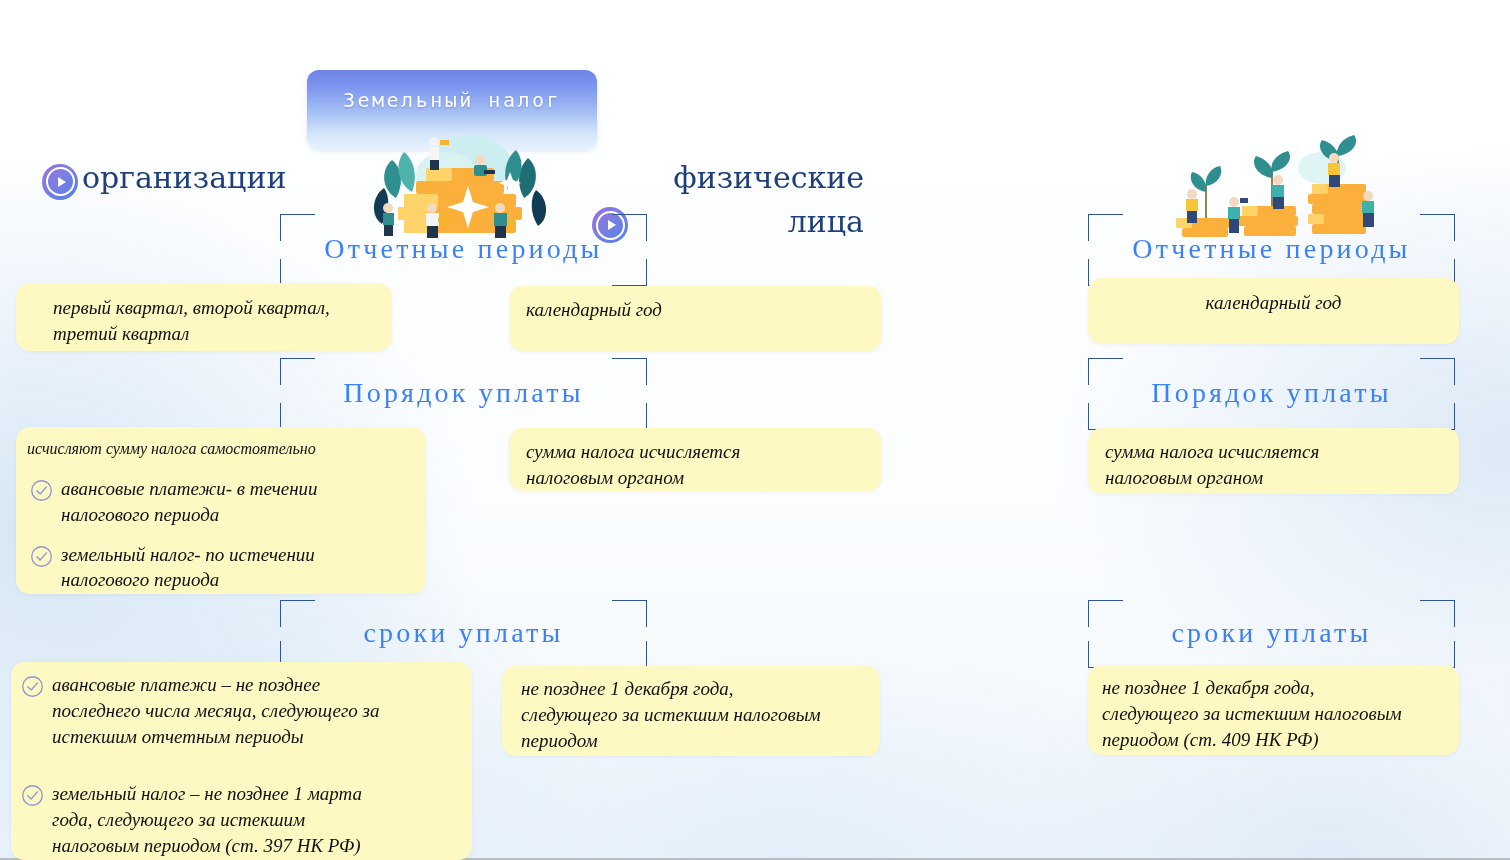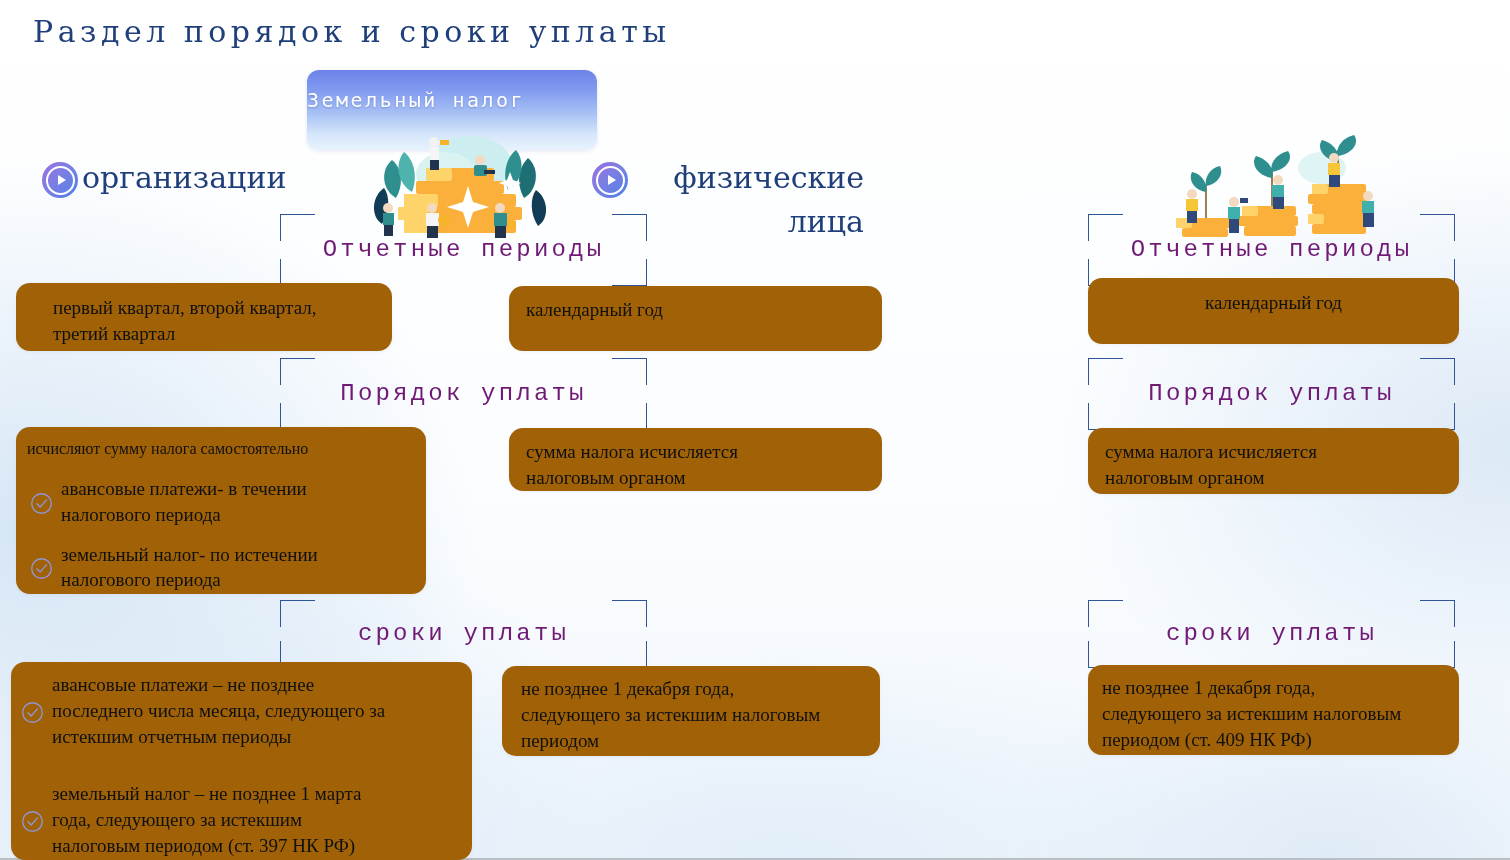--- a/index.html
+++ b/index.html
@@ -63,20 +63,21 @@
     position: absolute;
     border-radius: 12px;
     background: linear-gradient(180deg, #6d83e8 0%, #7e97ef 22%, #a8c2f5 55%, #d5e6fa 80%, #e7f2fd 100%);
     box-shadow: 0 1px 4px rgba(90,110,170,.18);
   }
   .banner .banner-label {
     position: absolute;
     left: 0; right: 0;
     font-family: "DejaVu Sans Mono", "Liberation Mono", monospace;
     color: #ffffff;
+    text-align: center;
     white-space: nowrap;
     text-shadow: 0 1px 2px rgba(60,80,150,.35);
   }
   #banner-land {
     left: 307px;
     top: 70px;
     width: 290px;
     height: 80px;
   }
   #banner-land .banner-label {
@@ -98,21 +99,21 @@
 
   
   .illus { position: absolute; pointer-events: none; }
   #illus-coins { left: 360px; top: 112px; width: 200px; height: 128px; }
   #illus-plants { left: 1162px; top: 134px; width: 228px; height: 104px; }
 
   
   .audience {
     position: absolute;
     display: flex;
-    align-items: flex-start;
+    align-items: flex-end;
     gap: 4px;
   }
   .play-icon {
     flex: 0 0 auto;
     width: 36px;
     height: 36px;
     border-radius: 50%;
     background: linear-gradient(135deg, #9b6ee0 0%, #7b7fe3 45%, #4e7fe8 100%);
     display: flex;
     align-items: center;
@@ -163,51 +164,52 @@
   .bracket .c-tl { left: 0;  top: 0;    border-left-width: 1.6px; border-top-width: 1.6px; }
   .bracket .c-tr { right: 0; top: 0;    border-right-width: 1.6px; border-top-width: 1.6px; }
   .bracket .c-bl { left: 0;  bottom: 0; border-left-width: 1.6px; border-bottom-width: 1.6px; }
   .bracket .c-br { right: 0; bottom: 0; border-right-width: 1.6px; border-bottom-width: 1.6px; }
   .bracket .bracket-label {
     position: absolute;
     left: 0; right: 0;
     top: 50%;
     transform: translateY(-52%);
     text-align: center;
-    font-family: Liberation Mono, monospace;
-    font-size: 24px;
+    font-family: Liberation Serif, serif;
+    font-size: 28px;
     letter-spacing: 3.2px;
-    color: #701a75;
+    color: #3b82f6;
     white-space: nowrap;
   }
 
   
   .card {
     position: absolute;
-    background: #a16207;
+    background: #fef9c3;
     border-radius: 14px;
     box-sizing: border-box;
     box-shadow: 0 1px 3px rgba(120,140,175,.10);
+    font-style: italic;
   }
   .card .card-text {
     font-family: "Liberation Serif", serif;
     font-size: 19px;
     color: #101010;
     line-height: 1.36;
     white-space: pre-line;
   }
 
   
   .check-list {
     position: absolute;
     left: 0; right: 0;
   }
   .check-item {
     display: flex;
-    align-items: center;
+    align-items: flex-start;
     gap: 8px;
     margin-bottom: 14px;
   }
   .check-icon {
     flex: 0 0 auto;
     width: 23px;
     height: 23px;
     margin-top: 3px;
   }
   .check-item .check-text {
@@ -226,21 +228,20 @@
   }
 </style>
 </head>
 <body>
 
 <div id="slide">
 
   <div class="bg-wash w1"></div>
   <div class="bg-bottomline"></div>
 
-  <div class="page-title">Раздел порядок и сроки уплаты</div>
 
   <div class="banner" id="banner-land">
     <div class="banner-label">Земельный налог</div>
   </div>
 
 
   <div class="illus" id="illus-coins">
     <svg viewBox="0 0 200 128" width="200" height="128" aria-hidden="true">
       <ellipse cx="110" cy="52" rx="42" ry="28" fill="#cdeef0"></ellipse>
       <ellipse cx="86" cy="62" rx="30" ry="22" fill="#d9f3f3"></ellipse>

